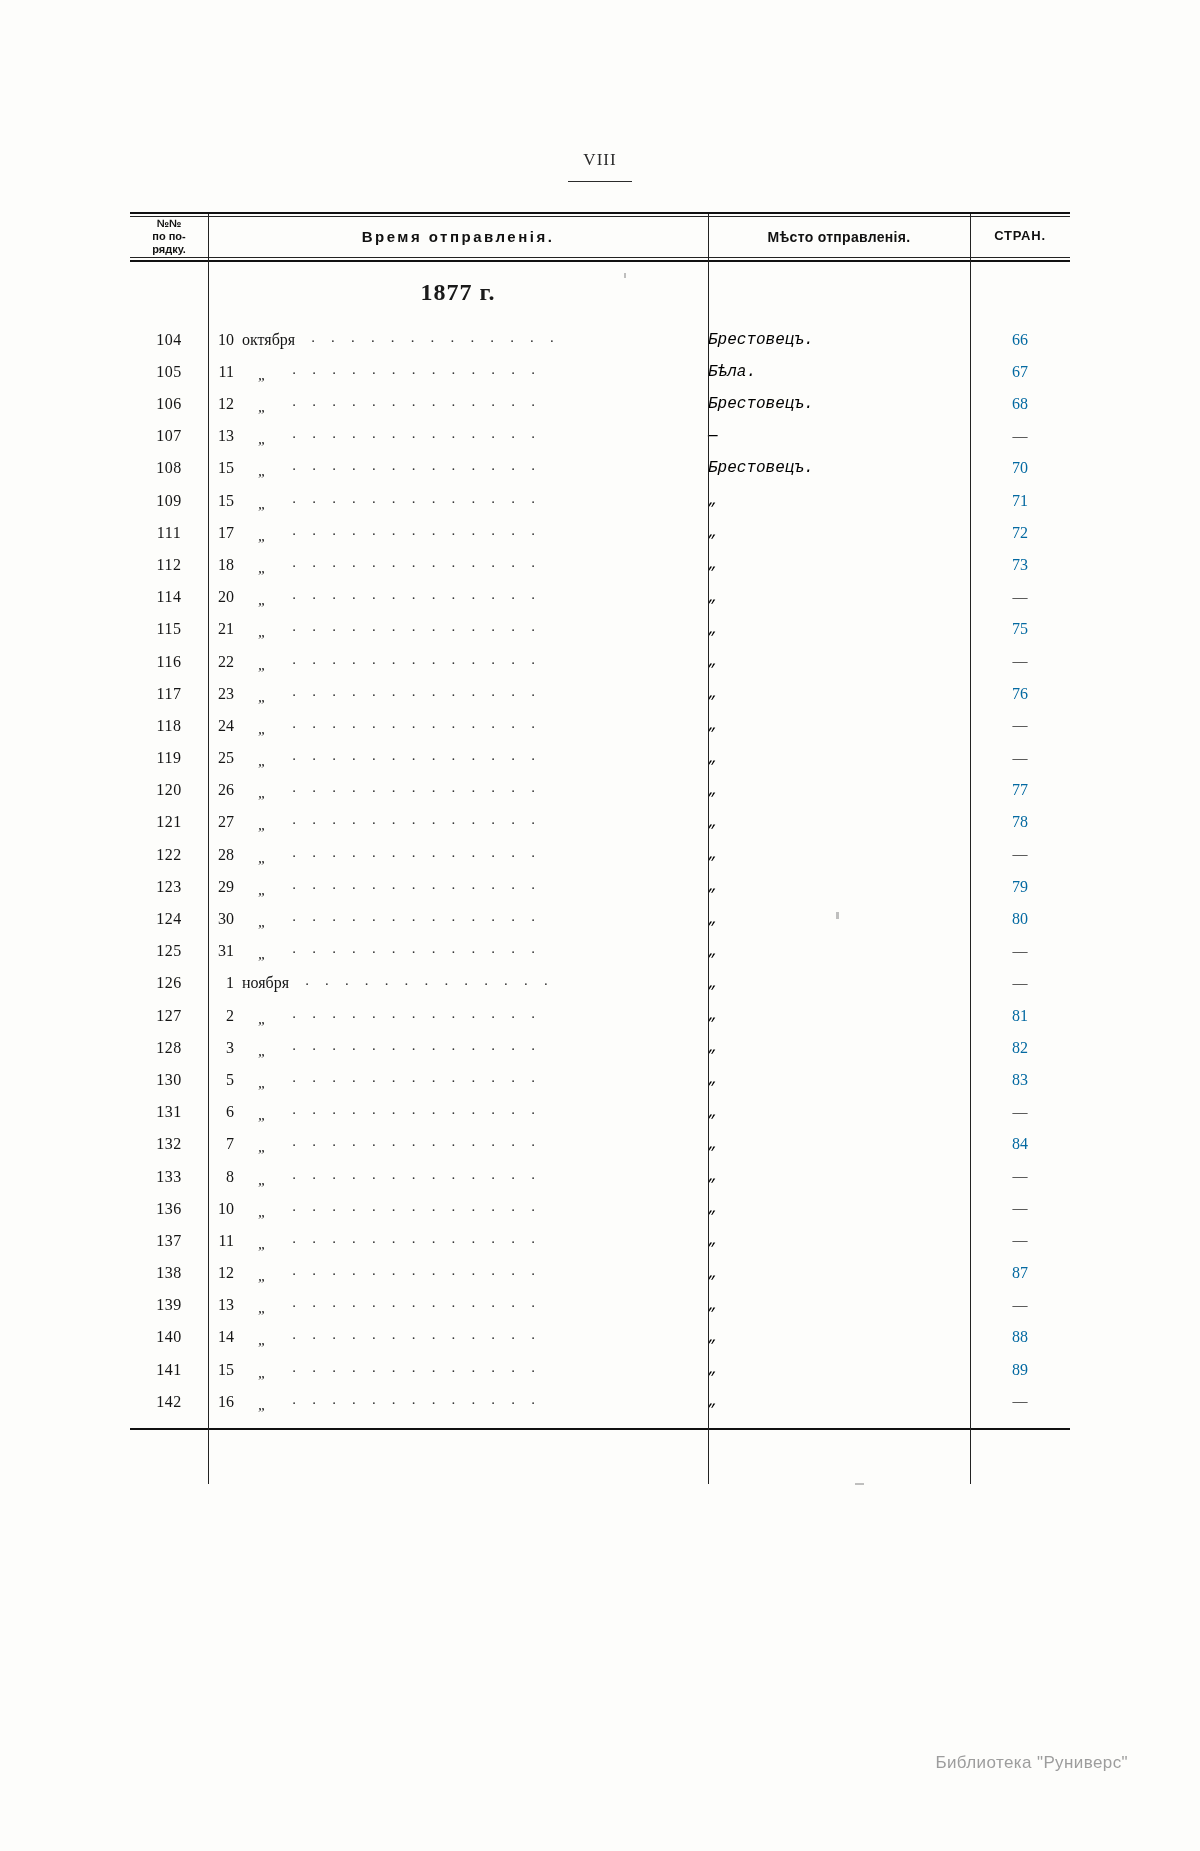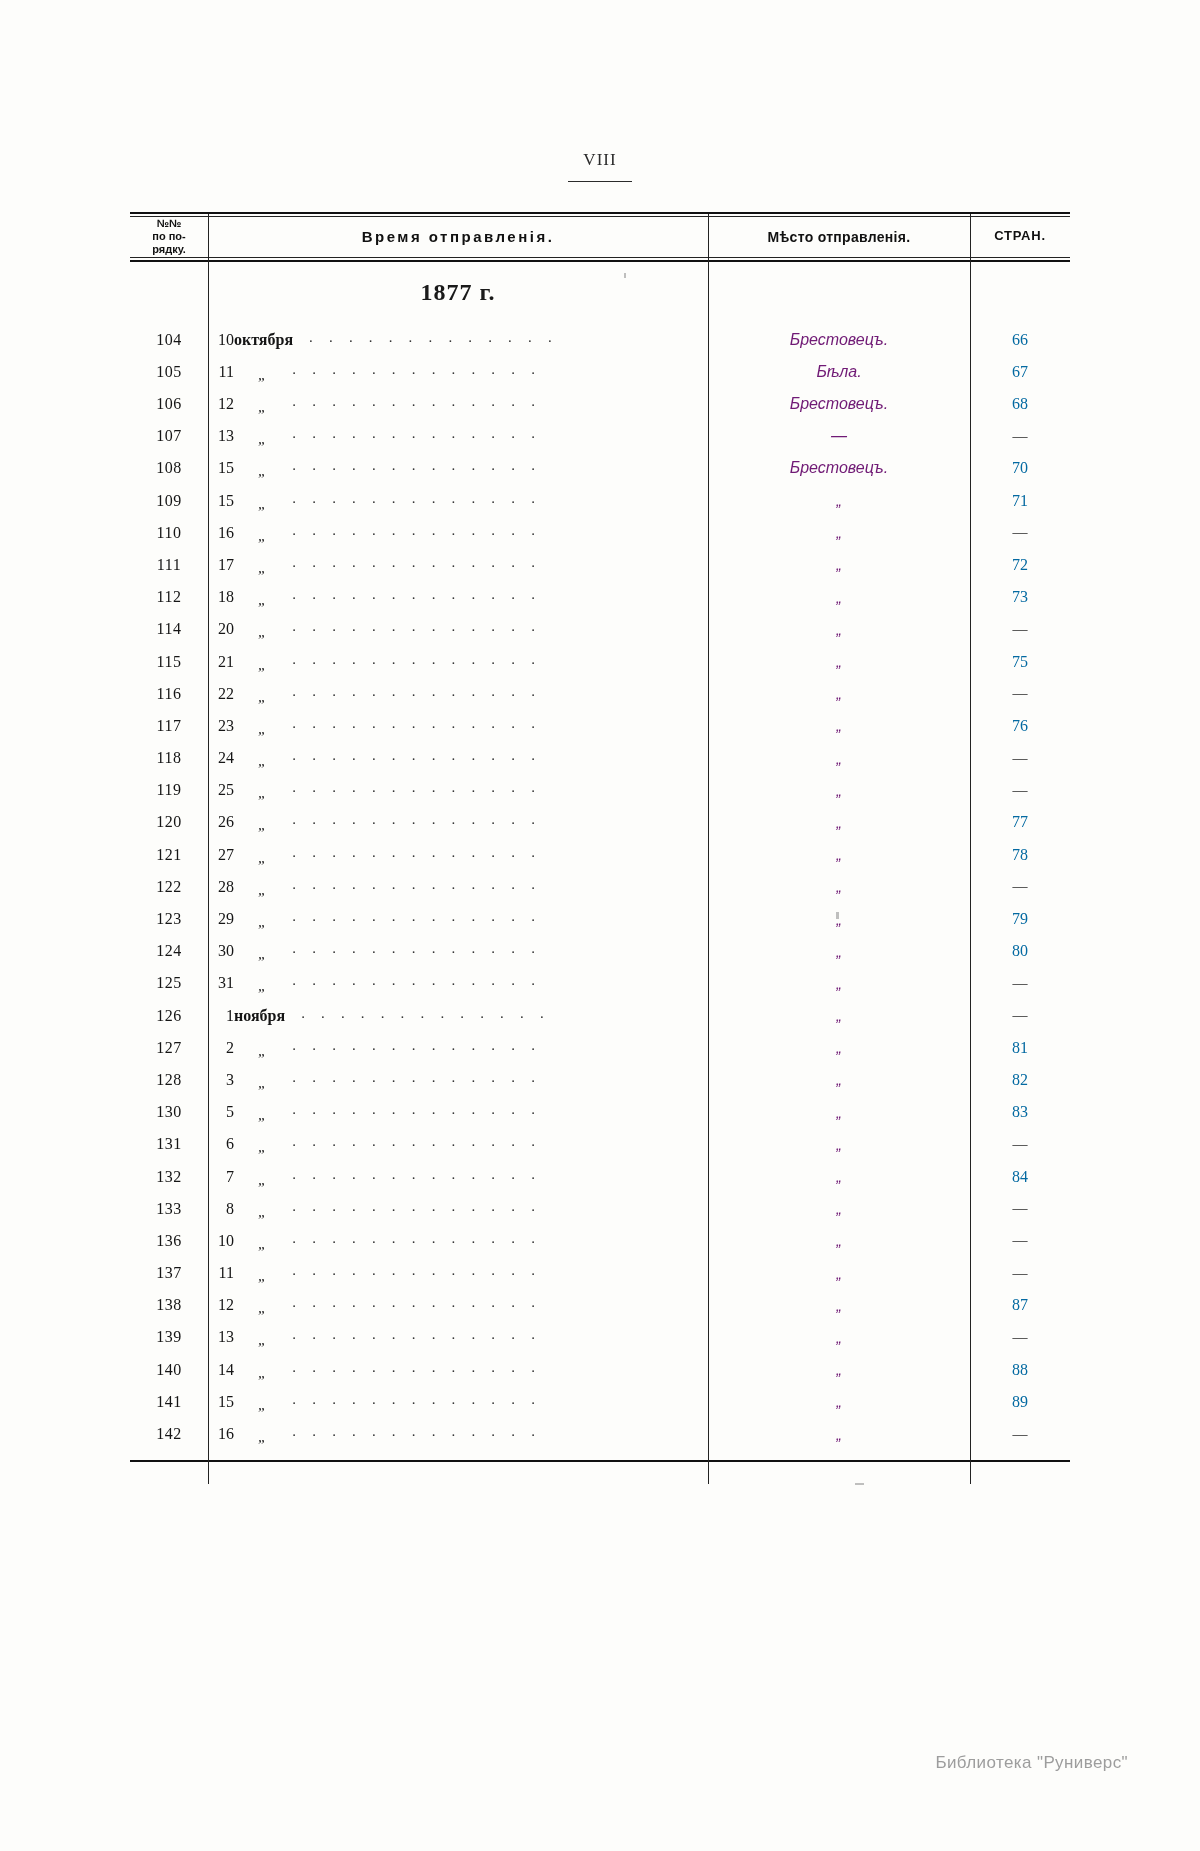--- a/index.html
+++ b/index.html
@@ -136,44 +136,44 @@
     padding-left: 52px;
     white-space: nowrap;
   }
   .time-day {
     display: inline-block;
     width: 26px;
     text-align: right;
   }
   .time-month {
     display: inline-block;
-    font-weight: bold;
+    padding-left: 8px;
   }
   .time-ditto {
     display: inline-block;
     padding-left: 24px;
     font-size: 15px;
     font-style: italic;
     position: relative;
     top: 3px;
   }
   .leaders {
     display: inline-block;
     color: #333;
     letter-spacing: 6.2px;
     font-size: 15px;
     position: relative;
     top: -3px;
   }
   .cell-place {
-    text-align: center;
+    text-align: left;
     font-size: 16px;
     font-style: italic;
-    font-family: Liberation Sans, sans-serif;
-    color: #701a75;
+    font-family: Liberation Mono, monospace;
+    color: #000000;
   }
   .cell-place.ditto {
     font-size: 15px;
     font-style: italic;
   }
   .cell-page {
     text-align: center;
     font-size: 16px;
     font-family: "Liberation Serif", serif;
     color: #0369a1;
@@ -280,26 +280,20 @@
             <td class="cell-place">Брестовецъ.</td>
             <td class="cell-page">70</td>
           </tr>
           <tr class="data-row">
             <td class="cell-no">109</td>
             <td class="cell-time"><span class="time-day">15</span><span class="time-ditto">„</span><span class="leaders" style="margin-left: 26px;">. . . . . . . . . . . . .</span></td>
             <td class="cell-place ditto">„</td>
             <td class="cell-page">71</td>
           </tr>
           <tr class="data-row">
-            <td class="cell-no">110</td>
-            <td class="cell-time"><span class="time-day">16</span><span class="time-ditto">„</span><span class="leaders" style="margin-left: 26px;">. . . . . . . . . . . . .</span></td>
-            <td class="cell-place ditto">„</td>
-            <td class="cell-page dash">—</td>
-          </tr>
-          <tr class="data-row">
             <td class="cell-no">111</td>
             <td class="cell-time"><span class="time-day">17</span><span class="time-ditto">„</span><span class="leaders" style="margin-left: 26px;">. . . . . . . . . . . . .</span></td>
             <td class="cell-place ditto">„</td>
             <td class="cell-page">72</td>
           </tr>
           <tr class="data-row">
             <td class="cell-no">112</td>
             <td class="cell-time"><span class="time-day">18</span><span class="time-ditto">„</span><span class="leaders" style="margin-left: 26px;">. . . . . . . . . . . . .</span></td>
             <td class="cell-place ditto">„</td>
             <td class="cell-page">73</td>

